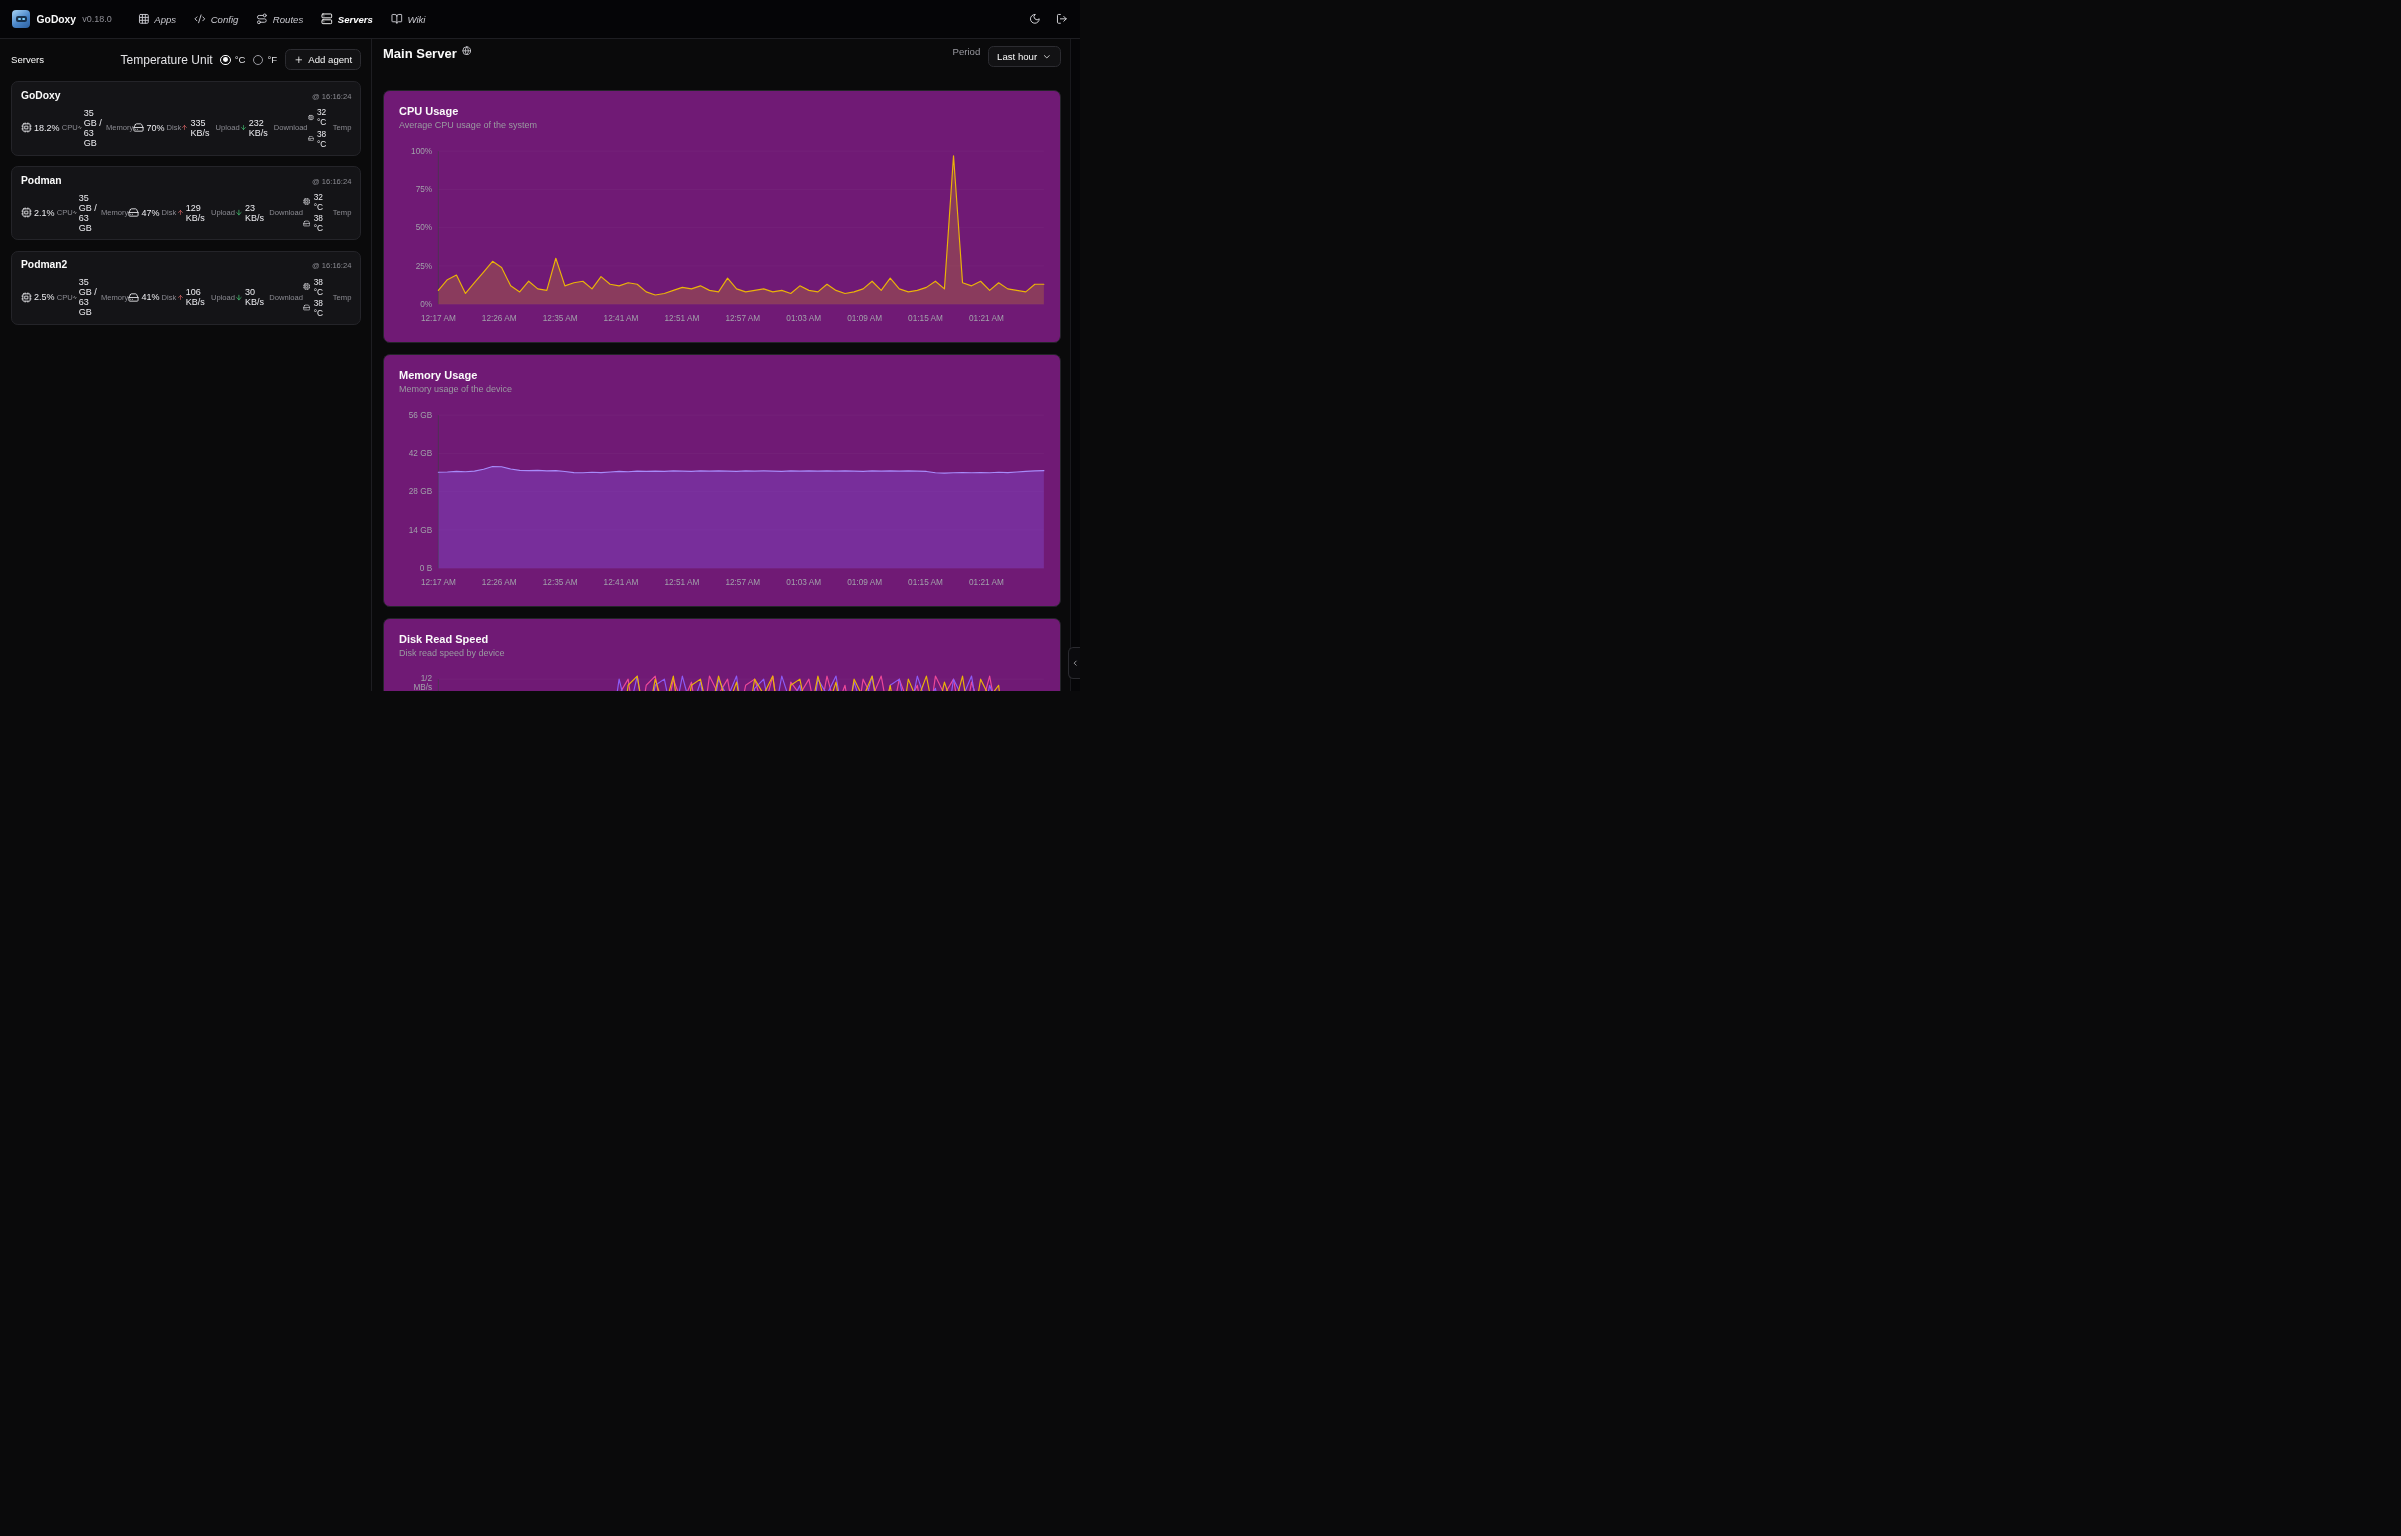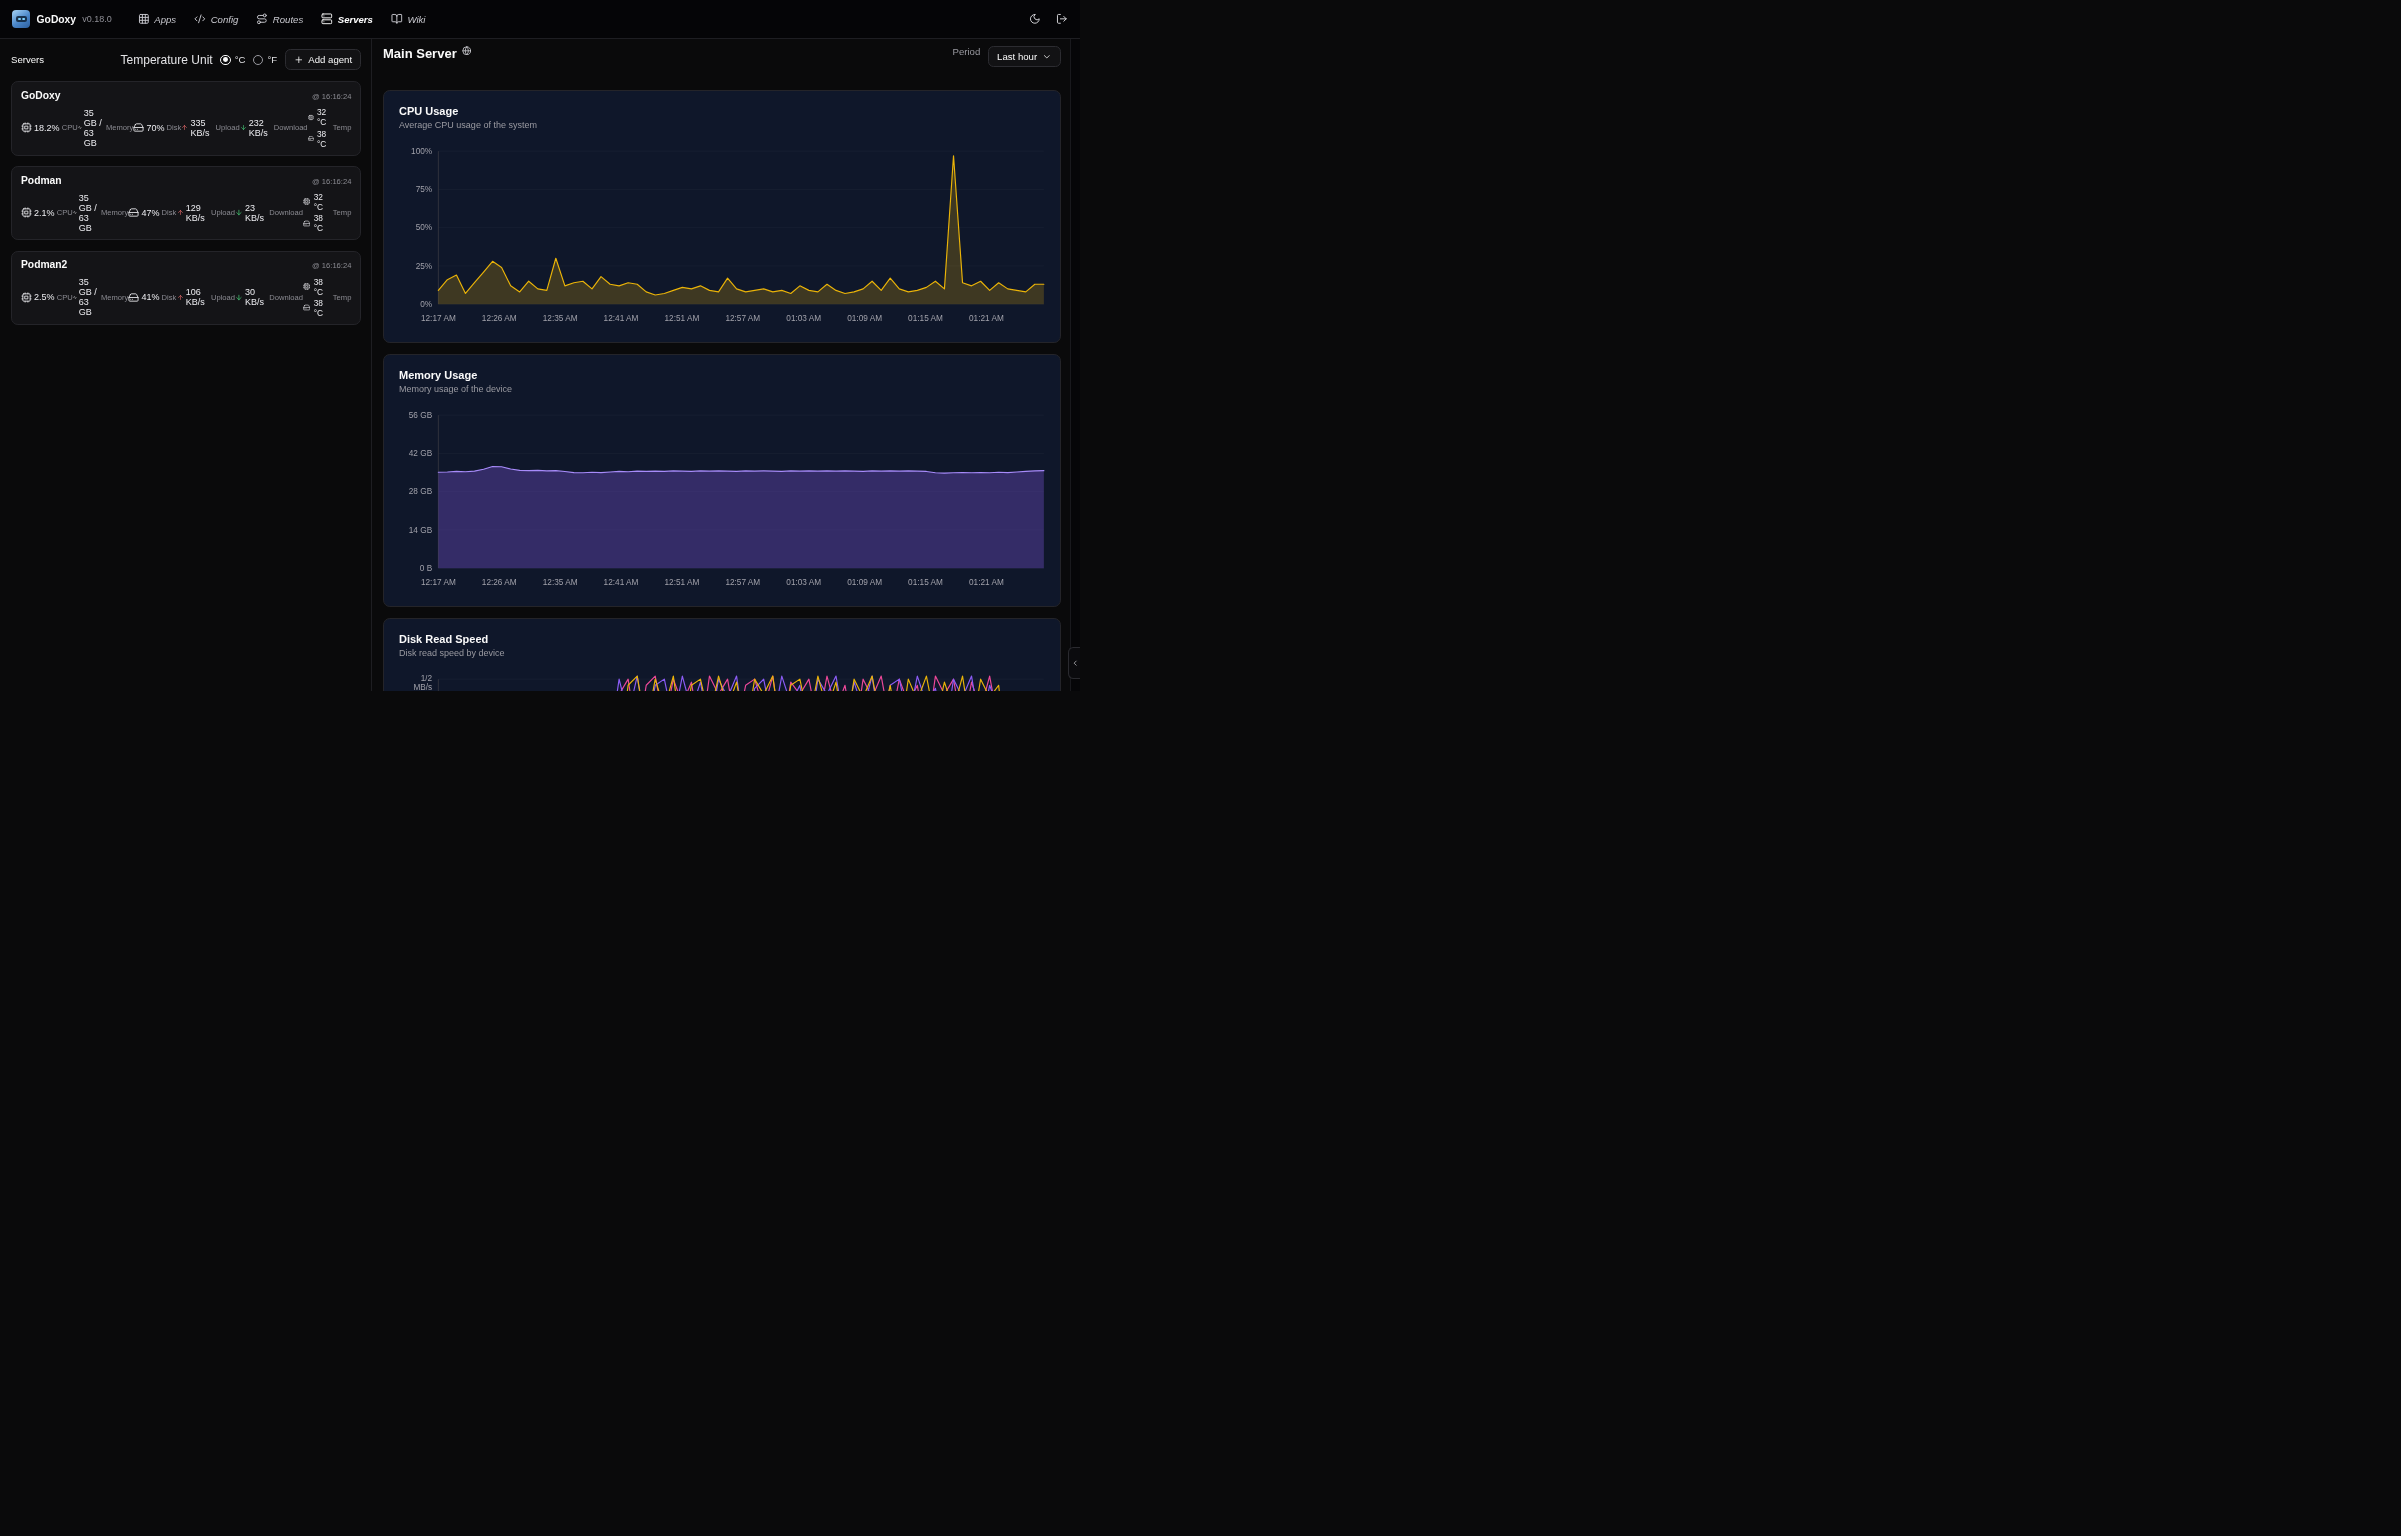--- a/index.html
+++ b/index.html
@@ -65,21 +65,21 @@
   .temp-row .ic13 { color:#e2e2e6; }
   
   .main { position:absolute; top:39px; left:372px; right:9.6px; bottom:0;
     padding:6.9px 9.6px 0 11px; overflow:hidden; }
   .main-header { display:flex; align-items:flex-start; justify-content:space-between; height:33px; }
   .main-title-block { display:flex; flex-direction:row; gap:4.8px; }
   .main-title { font-size:13px; font-weight:600; margin:0; }
   .globe { color:#d6d6da; }
   .period { display:flex; align-items:flex-start; gap:7.6px; margin-top:0; }
   .period-label { color:#9a9aa1; font-size:9.6px; }
-  .chart-card { background:#0f172a; border:0.7px solid #242429; border-radius:6.9px;
+  .chart-card { background:#701a75; border:0.7px solid #242429; border-radius:6.9px;
     margin-top:11px; height:253px; padding-top:13.8px; overflow:hidden; }
   .chart-title { font-size:11px; font-weight:600; padding:0 15px; margin:0; }
   .chart-sub { font-size:9px; color:#9a9aa1; padding:0 15px; margin:3.4px 0 0 0; }
   .chart-svg { display:block; margin-top:16.5px; width:675px; height:182px; }
   svg text.tick { fill:#a1a1aa; font-size:12px; font-family:"Liberation Sans",sans-serif; }
   
   .scroll-track { position:absolute; top:39px; right:0; width:9.6px; bottom:0;
     background:#060608; border-left:0.7px solid #19191d; }
   .collapse-handle { position:absolute; right:0; top:647px; width:11.7px; height:32px;
     background:#0b0b0e; border:0.7px solid #2a2a2f; border-right:none; border-radius:5.5px 0 0 5.5px;

